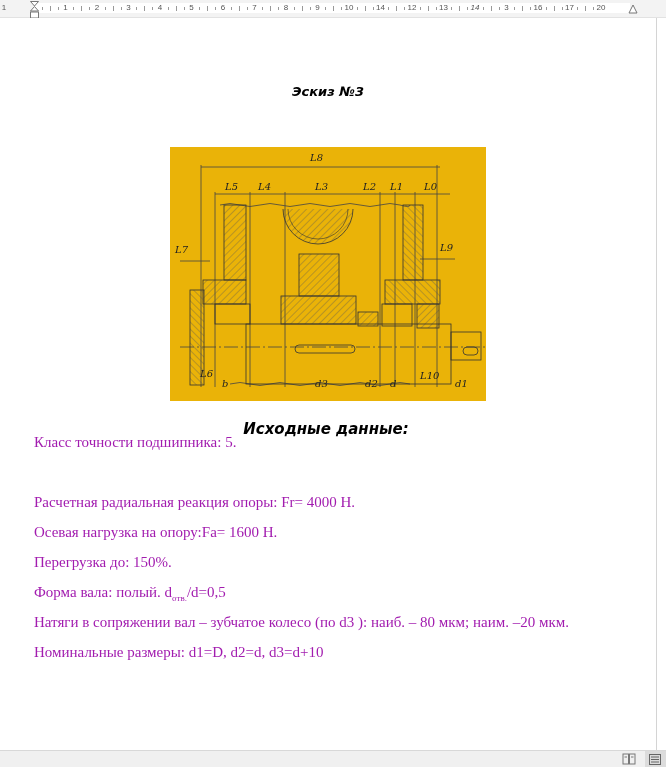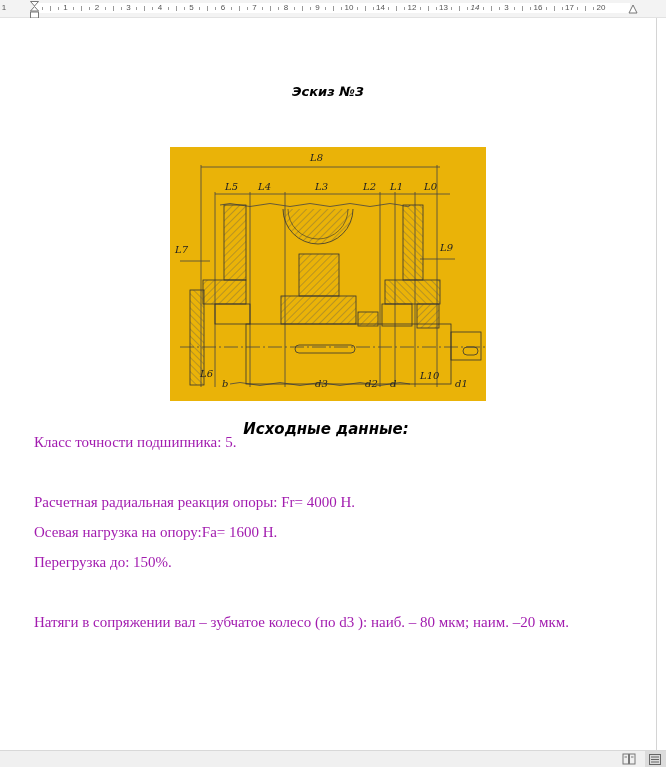--- a/index.html
+++ b/index.html
@@ -187,21 +187,25 @@
       </g>
     </svg>
   </div>
 
   <div class="section-title">Исходные данные:</div>
 
   <div class="para" style="top:416px;">Класс точности подшипника: 5.</div>
   <div class="para" style="top:476px;">Расчетная радиальная реакция опоры: Fr= 4000 Н.</div>
   <div class="para" style="top:506px;">Осевая нагрузка на опору:Fa= 1600 Н.</div>
   <div class="para" style="top:536px;">Перегрузка до: 150%.</div>
+  <div class="para" style="top:566px;">
+    <span>Форма вала:  полый.  d</span><sub>отв.</sub><span>/d=0,5</span>
+  </div>
   <div class="para" style="top:596px;">Натяги в сопряжении вал – зубчатое колесо (по d3 ): наиб. – 80 мкм; наим. –20 мкм.</div>
+  <div class="para" style="top:626px;">Номинальные размеры: d1=D, d2=d, d3=d+10</div>
 </div>
 
 <div class="page-edge"></div>
 
 <div class="statusbar">
   <svg class="sb-icon" style="left:622px;" viewBox="0 0 14 12">
     <rect x="1" y="1" width="5.5" height="10" fill="none" stroke="#777"></rect>
     <rect x="7.5" y="1" width="5.5" height="10" fill="none" stroke="#777"></rect>
     <line x1="2.5" y1="4" x2="5" y2="4" stroke="#777"></line>
     <line x1="9" y1="4" x2="11.5" y2="4" stroke="#777"></line>

